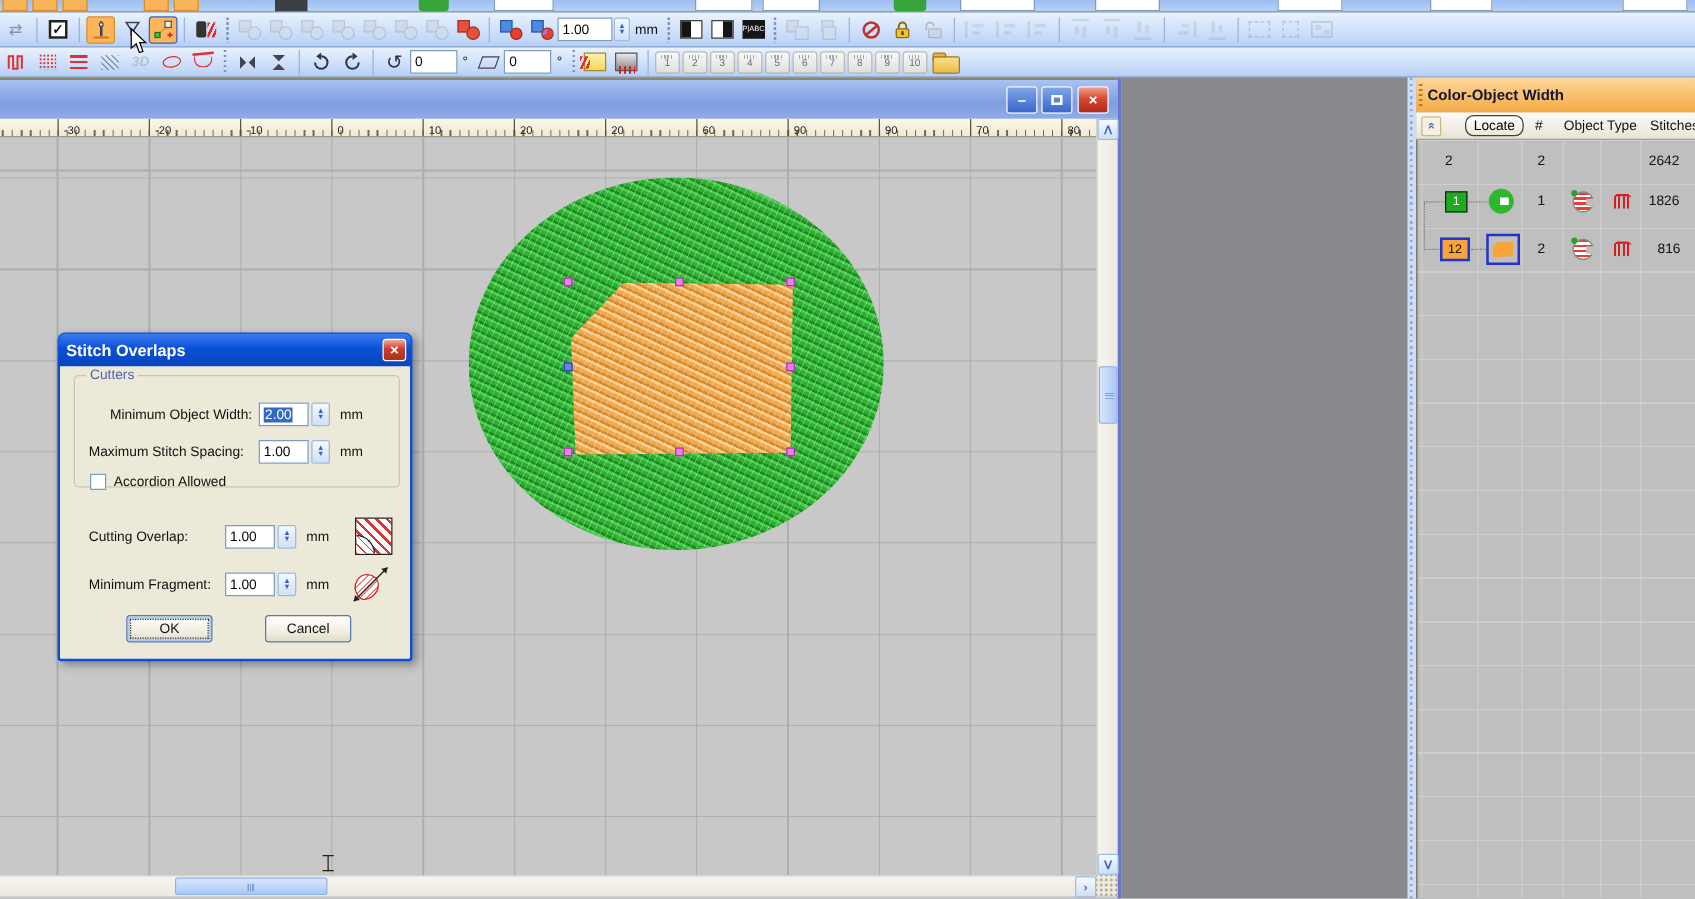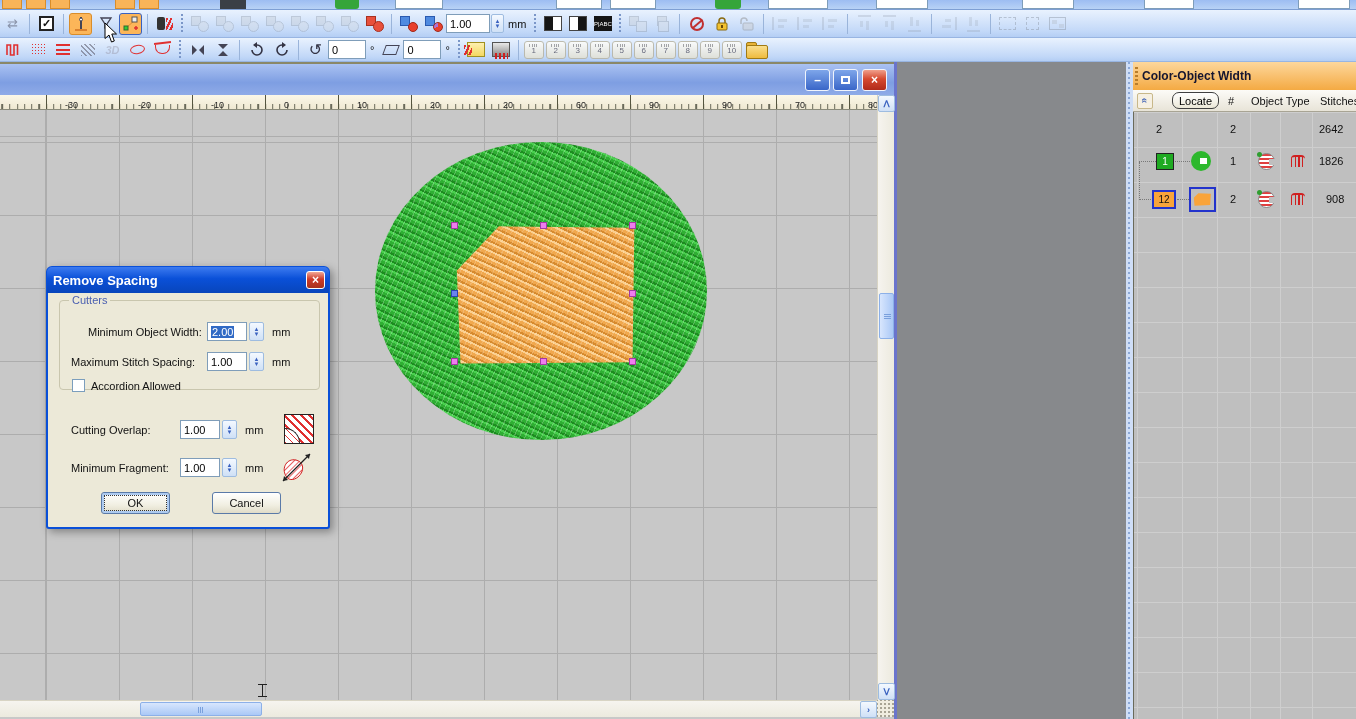--- a/index.html
+++ b/index.html
@@ -71,21 +71,21 @@
   .winbtn { position:absolute; top:5px; width:25px; height:22px; border-radius:3px;
     border:1px solid #f0f4fc; color:#fff; font-size:12px; display:flex; align-items:center;
     justify-content:center; background:linear-gradient(#7ea6ea,#3a66c8); font-weight:bold; }
   .winbtn.close { background:linear-gradient(#f0a08c,#d6492f 45%,#b02a1a); }
   #ruler { left:0; top:33px; width:877px; height:15px;
     background:linear-gradient(#fbf7e8,#efe8d2); border-bottom:1px solid #8a8a7a; overflow:hidden; }
   #rminor { position:absolute; left:0; bottom:0; width:877px; height:5px;
     background:repeating-linear-gradient(90deg,#6a6a5a 0 1px,transparent 1px 7.3px);
     background-position-x:2.2px; }
   .rtick { position:absolute; top:0; bottom:0; border-left:1px solid #55553f; }
-  .rtick span { font-size:9px; color:#222; margin-left:18px; position:relative; top:-1px; }
+  .rtick span { font-size:9px; color:#222; margin-left:4px; position:relative; top:-1px; }
 
   #canvas { left:0; top:48px; width:877px; height:590px; background:#c8c8c8; overflow:hidden;
     background-image:
       repeating-linear-gradient(90deg,#adadad 0 1px,transparent 1px 73px),
       repeating-linear-gradient(180deg,#adadad 0 1px,transparent 1px 73px);
     background-position:46px 32px; }
   #circle { position:absolute; left:375px; top:32px; width:332px; height:298px; border-radius:50%;
     background:
       repeating-linear-gradient(115deg, rgba(255,255,255,.22) 0 1px, transparent 1px 5px),
       repeating-linear-gradient(25deg, #1d8c20 0 2px, #2fae33 2px 5px, #49cf4e 5px 7px); }
@@ -601,21 +601,21 @@
     </div>
     <div class="sbtrack-h abs">
       <div class="sthumb-h"></div>
       <div class="sbtn" style="right:0;top:0">›</div>
     </div>
     <div id="corner" class="abs"></div>
   </div>
 
   <div id="dialog" class="abs">
     <div id="dlg-title">
-      <span>Remove Spacing</span>
+      <span>Stitch Overlaps</span>
       <div id="dlg-close">×</div>
     </div>
     <div id="groupbox">
       <span id="grouplegend">Cutters</span>
     </div>
     <span class="dlbl" style="left:40px;top:58px">Minimum Object Width:</span>
     <div class="dbox" style="left:159px;top:54px">
         <span class="sel">2.00</span>
       </div>
     <div class="dspin" style="left:201px;top:54px">
@@ -724,20 +724,20 @@
       <div class="chip selbox" style="left:18px;top:78px;width:24px;height:19px;background:#f9a43a;color:#111">
           <span>12</span>
         </div>
       <div class="dotline" style="left:43px;top:87px;width:12px"></div>
       <div class="thumb-box" style="left:55px;top:75px">
           <div class="thumb-poly"></div>
         </div>
       <div class="pcell" style="left:96px;top:81px">2</div>
       <div class="objcirc" style="left:124px;top:79px"></div>
       <div class="stitchicon" style="left:157px;top:81px"></div>
-      <div class="pcell" style="left:192px;top:81px">908</div>
+      <div class="pcell" style="left:192px;top:81px">816</div>
     </div>
   </div>
 
   <svg id="cursor" class="abs" width="14" height="22" viewBox="0 0 14 22">
     <path d="M1 1 L1 16.5 L5 13 L7.5 20 L10.3 19 L7.8 12 L12.5 12 Z" fill="#fff" stroke="#000" stroke-width="1"></path>
   </svg>
 </div>
 
 </body></html>

